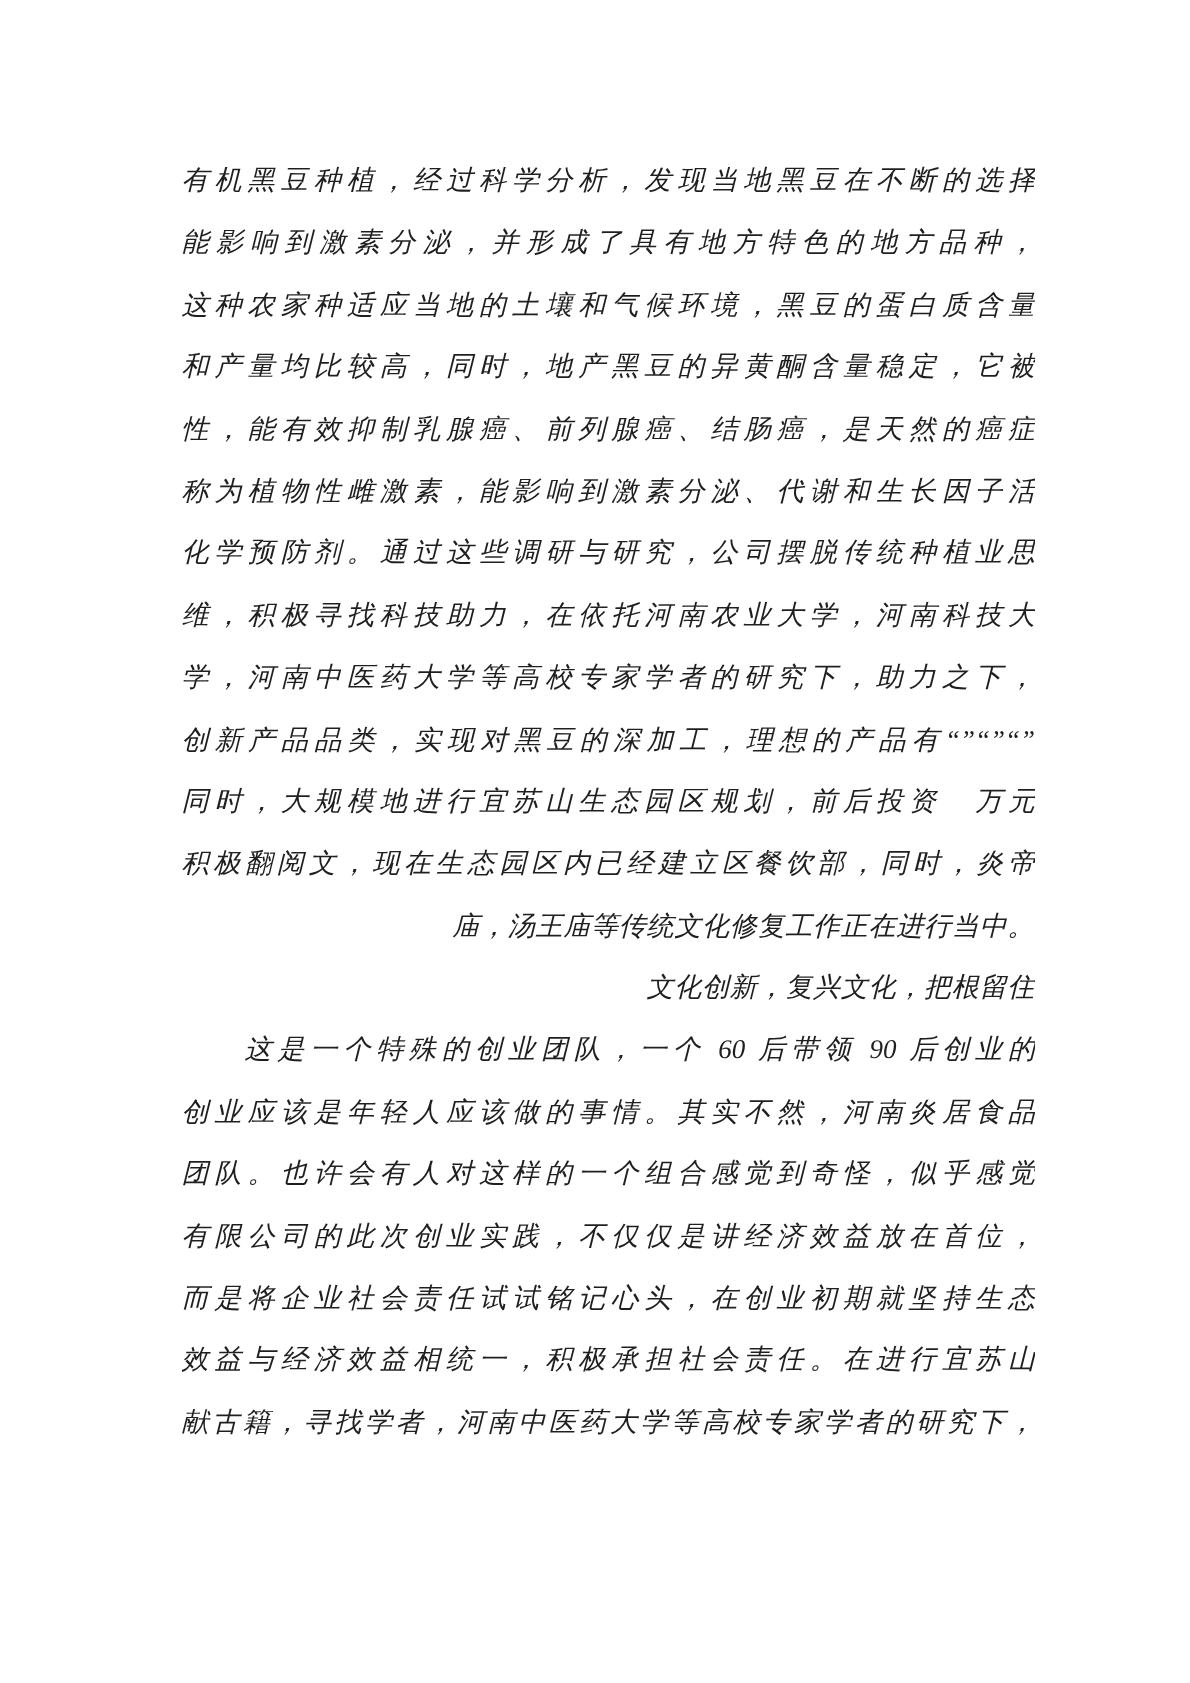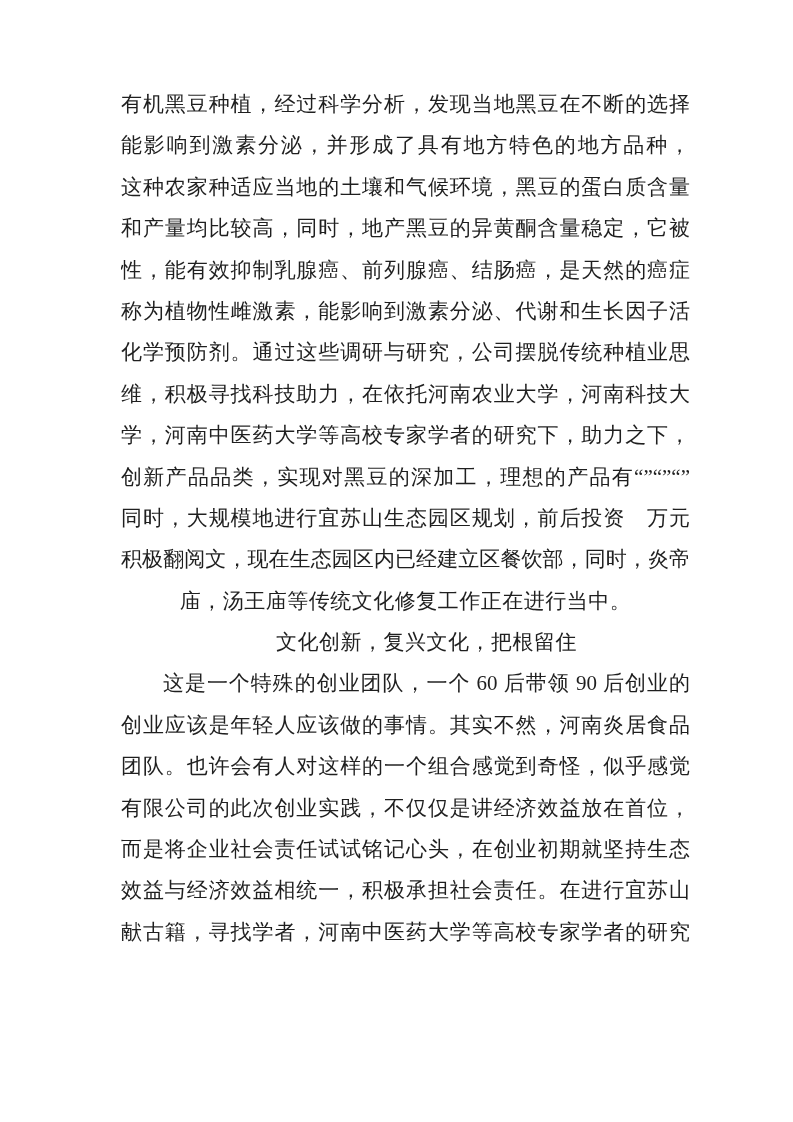--- a/index.html
+++ b/index.html
@@ -18,35 +18,36 @@
     position: absolute;
     left: 0;
     top: 0;
     width: 793px;
     height: 1122px;
     background: #ffffff;
   }
   .doc-body {
     position: absolute;
     left: 121px;
-    top: 84px;
+    top: 100px;
     width: 569px;
     color: #1f1f1f;
-    font-size: 21px;
+    font-size: 18px;
+    font-style: italic;
   }
   .paragraph {
     margin: 0;
     padding: 0;
   }
   .text-line {
     height: 41.4px;
     line-height: 41.4px;
     white-space: normal;
     overflow: hidden;
-    text-align: center;
+    text-align: right;
     letter-spacing: 0.5px;
   }
   .text-line.justify {
     text-align: justify;
     text-align-last: justify;
     text-justify: inter-character;
     letter-spacing: 0;
   }
   .text-line.indent {
     text-indent: 42px;

